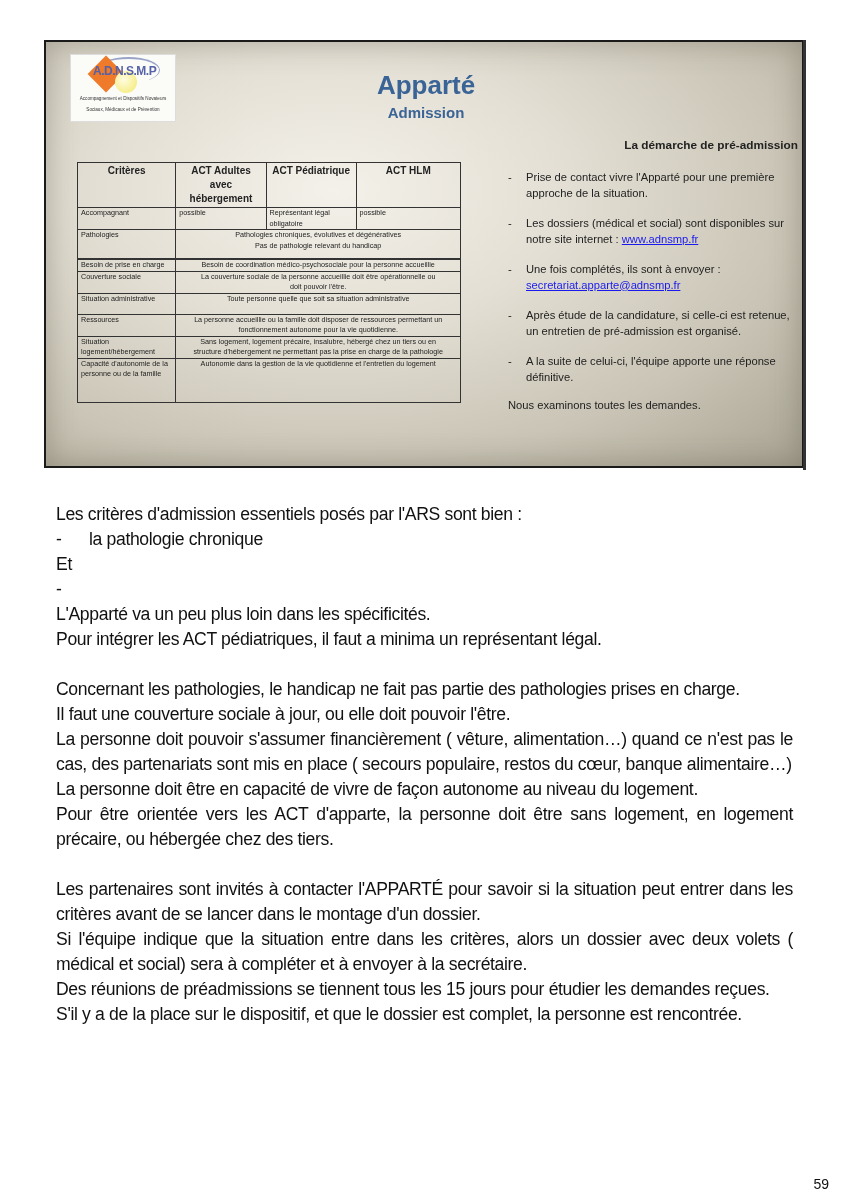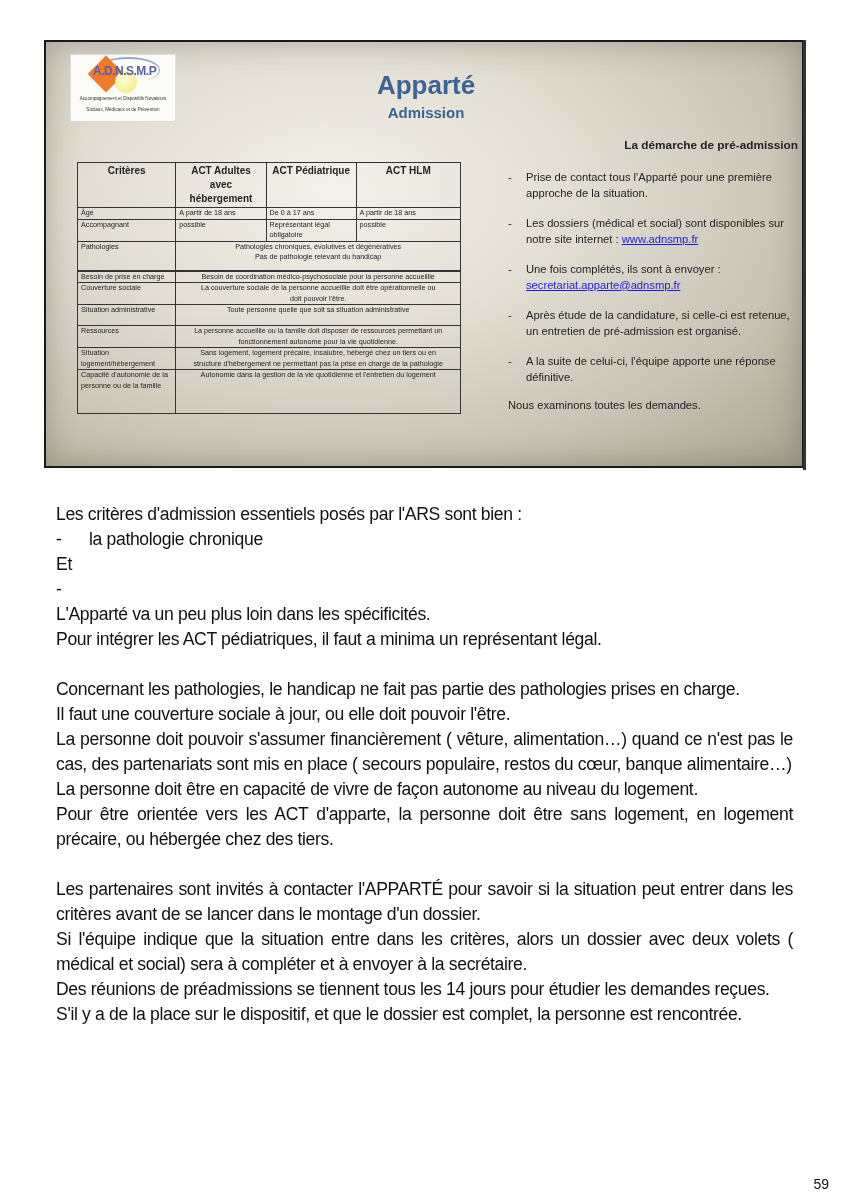--- a/index.html
+++ b/index.html
@@ -86,26 +86,20 @@
 
   <table class="crit-table">
     <tbody>
         <tr class="hdr">
       <th class="col0">Critères</th>
       <th class="col1">ACT Adultes avec hébergement</th>
       <th class="col2">ACT Pédiatrique</th>
       <th class="col3">ACT HLM</th>
     </tr>
     <tr>
-      <td class="col0">Âge</td>
-      <td>A partir de 18 ans</td>
-      <td>De 0 à 17 ans</td>
-      <td>A partir de 18 ans</td>
-    </tr>
-    <tr>
       <td class="col0">Accompagnant</td>
       <td>possible</td>
       <td>Représentant légal obligatoire</td>
       <td>possible</td>
     </tr>
     <tr>
       <td class="col0 thick">Pathologies</td>
       <td class="c thick" colspan="3" style="height:28px;">
         <div>Pathologies chroniques, évolutives et dégénératives</div>
         <div>Pas de pathologie relevant du handicap</div>
@@ -136,21 +130,21 @@
       <td class="c" colspan="3">Autonomie dans la gestion de la vie quotidienne et l'entretien du logement</td>
     </tr>
   </tbody>
     </table>
 
   <div class="pre">
     <div class="pre-title">La démarche de pré-admission</div>
 
     <div class="pre-item">
       <span class="pre-dash">-</span>
-      <span class="pre-text">Prise de contact tous l'Apparté pour une première approche de la situation.</span>
+      <span class="pre-text">Prise de contact vivre l'Apparté pour une première approche de la situation.</span>
     </div>
     <div class="pre-item">
       <span class="pre-dash">-</span>
       <span class="pre-text"><span>Les dossiers (médical et social) sont disponibles sur notre site internet : </span><a class="pre-link">www.adnsmp.fr</a></span>
     </div>
     <div class="pre-item">
       <span class="pre-dash">-</span>
       <span class="pre-text"><span>Une fois complétés, ils sont à envoyer : </span><br><a class="pre-link">secretariat.apparte@adnsmp.fr</a></span>
     </div>
     <div class="pre-item">
@@ -179,17 +173,17 @@
   <p>Pour intégrer les ACT pédiatriques, il faut a minima un représentant légal.</p>
   <div class="gap"></div>
   <p>Concernant les pathologies, le handicap ne fait pas partie des pathologies prises en charge.</p>
   <p>Il faut une couverture sociale à jour, ou elle doit pouvoir l'être.</p>
   <p>La personne doit pouvoir s'assumer financièrement ( vêture, alimentation…) quand ce n'est pas le cas, des partenariats sont mis en place ( secours populaire, restos du cœur, banque alimentaire…)</p>
   <p>La personne doit être en capacité de vivre de façon autonome au niveau du logement.</p>
   <p>Pour être orientée vers les ACT d'apparte, la personne doit être sans logement, en logement précaire, ou hébergée chez des tiers.</p>
   <div class="gap"></div>
   <p>Les partenaires sont invités à contacter l'APPARTÉ pour savoir si la situation peut entrer dans les critères avant de se lancer dans le montage d'un dossier.</p>
   <p>Si l'équipe indique que la situation entre dans les critères, alors un dossier avec deux volets ( médical et social) sera à compléter et à envoyer à la secrétaire.</p>
-  <p>Des réunions de préadmissions se tiennent tous les 14 jours pour étudier les demandes reçues.</p>
+  <p>Des réunions de préadmissions se tiennent tous les 15 jours pour étudier les demandes reçues.</p>
   <p>S'il y a de la place sur le dispositif, et que le dossier est complet, la personne est rencontrée.</p>
 </div>
 
 <div class="page-number">59</div>
 
 </body></html>

